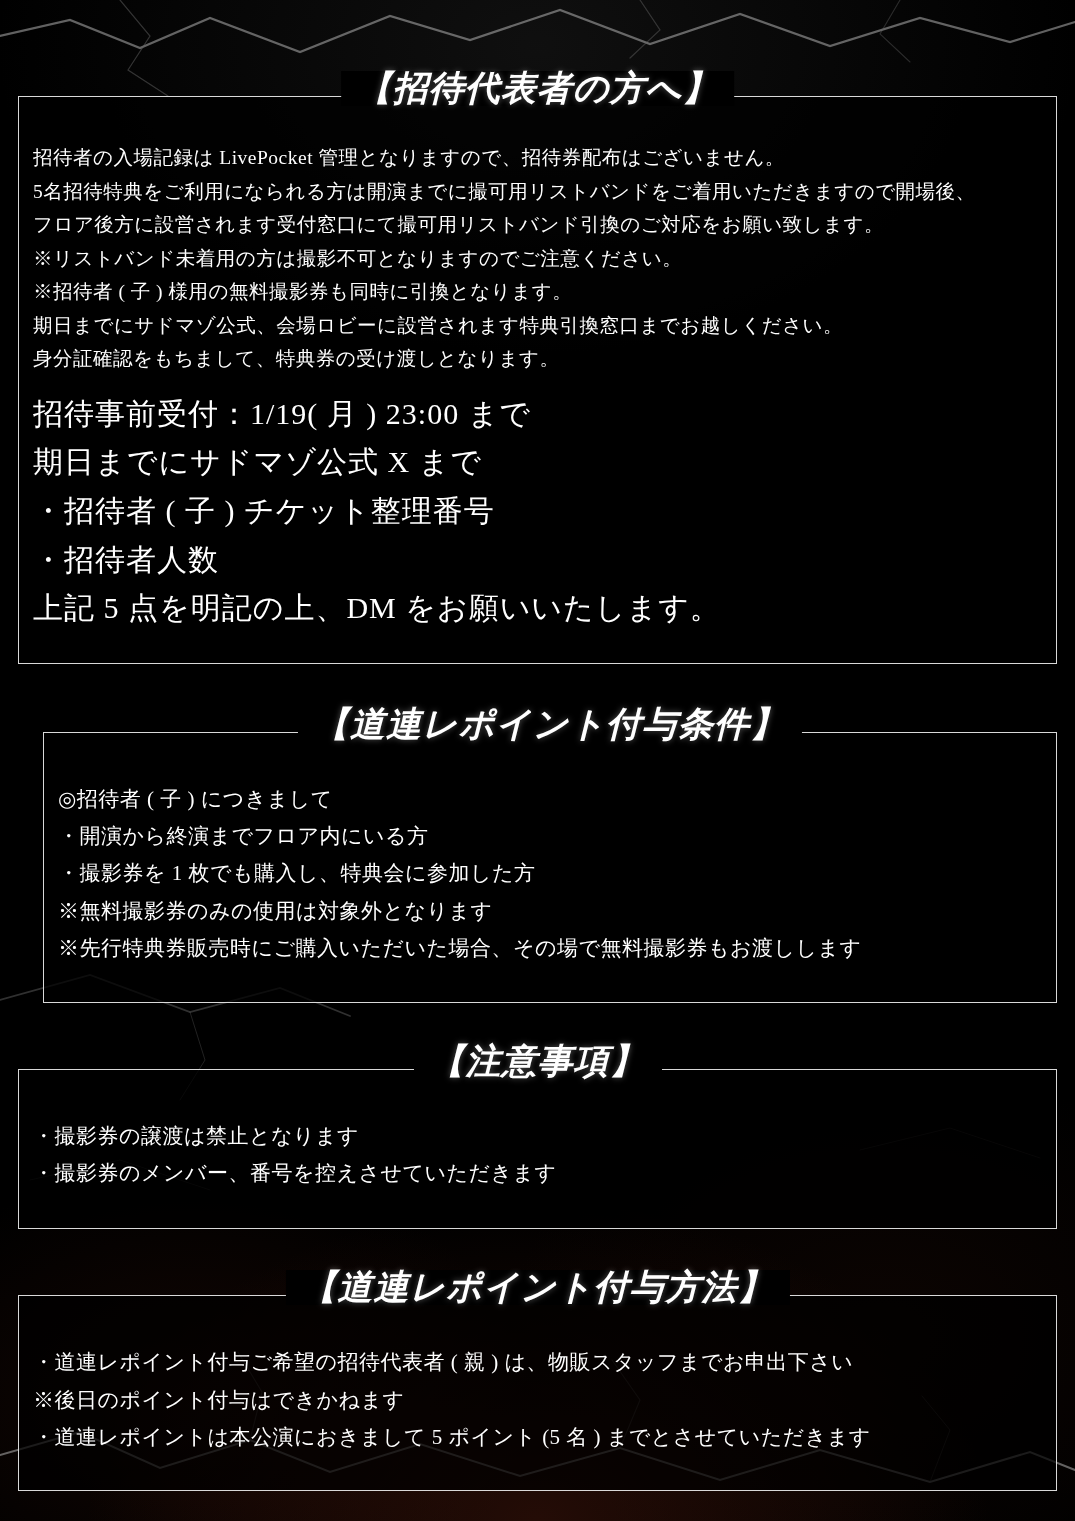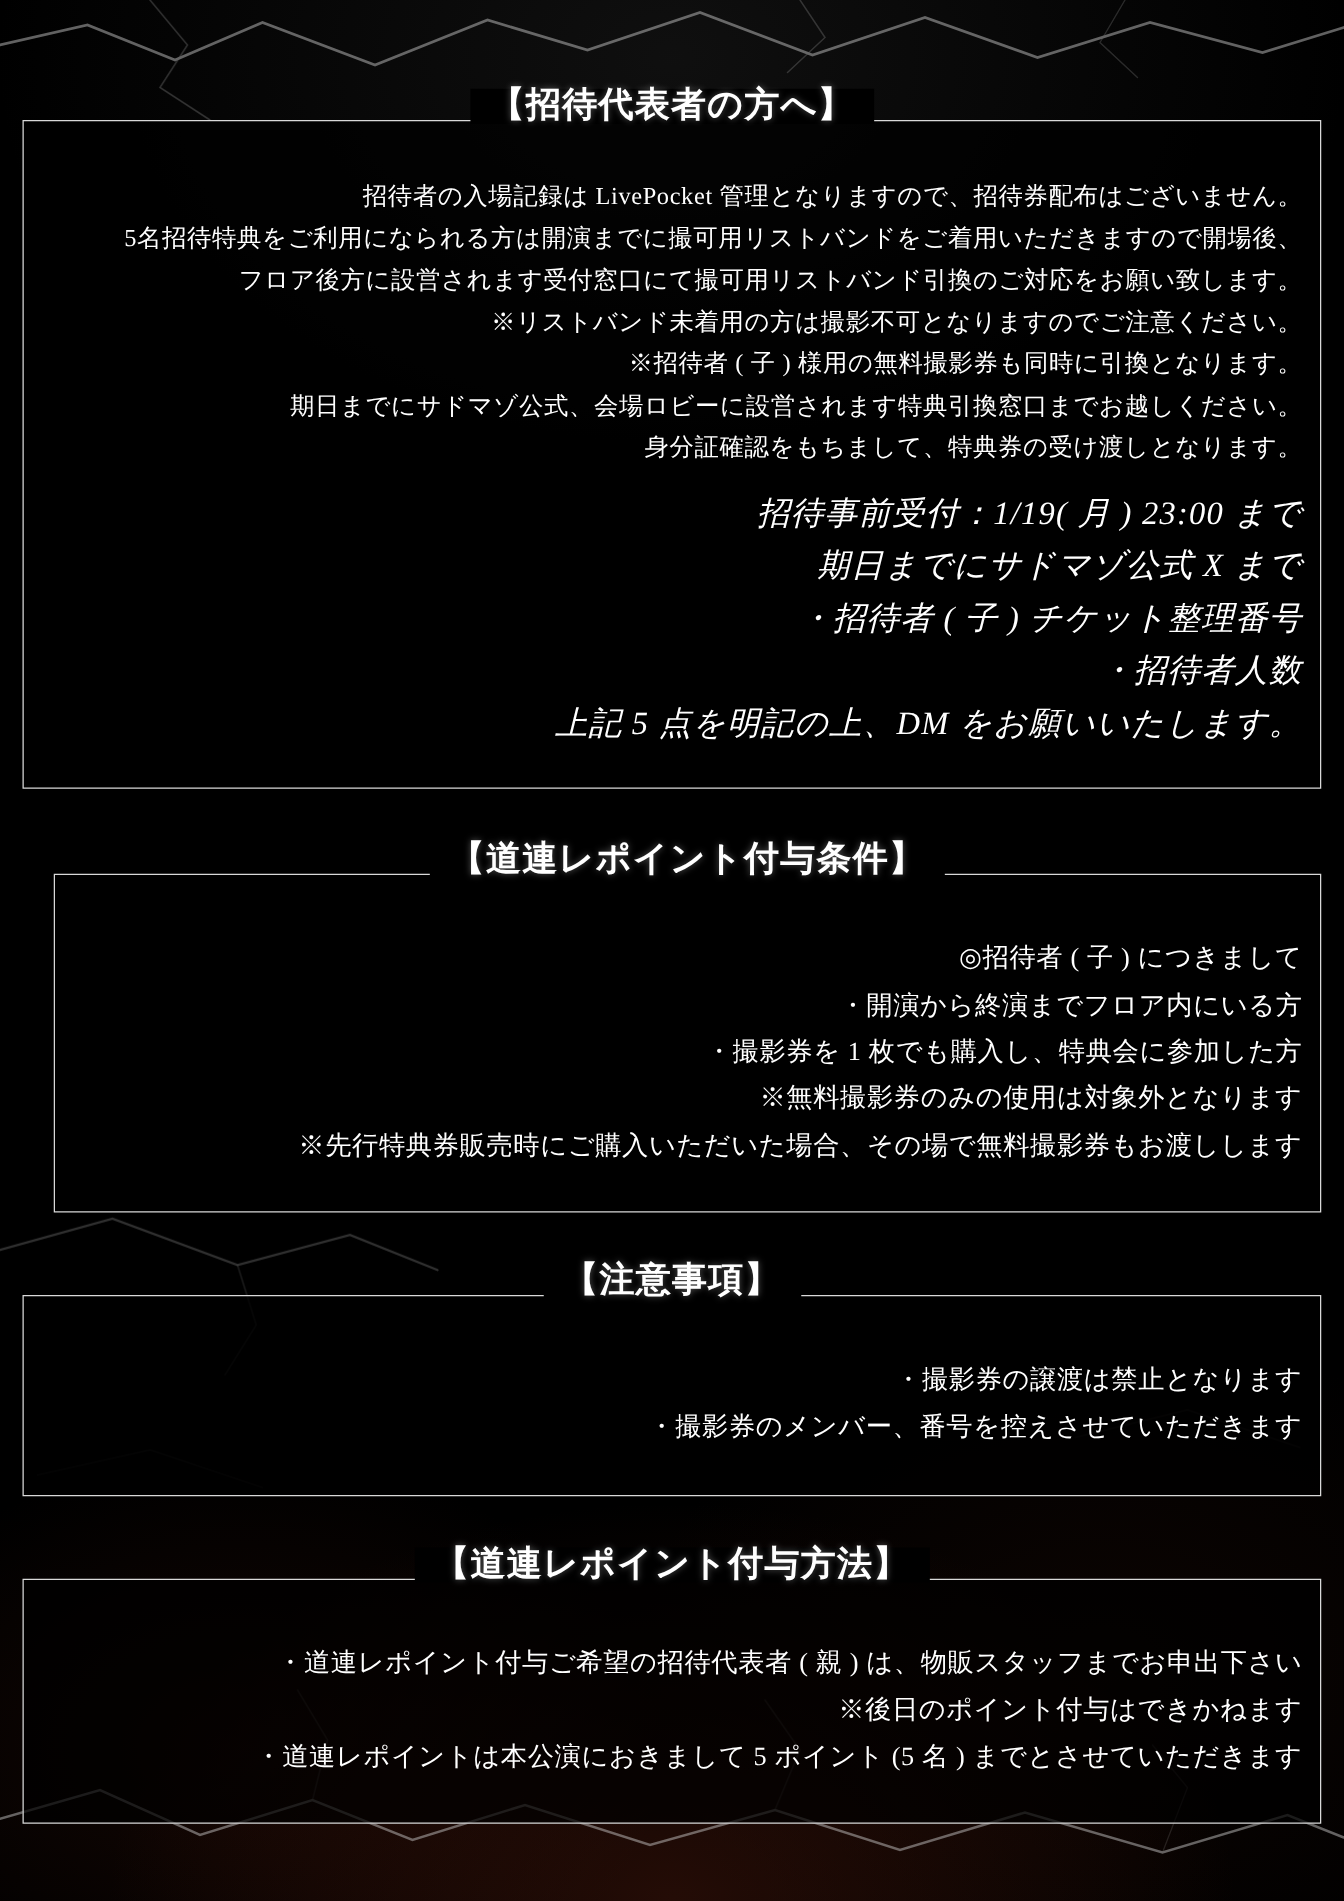--- a/index.html
+++ b/index.html
@@ -53,38 +53,38 @@
     margin: 0 auto;
   }
   .panel .title {
     position: absolute;
     top: -26px;
     left: 50%;
     transform: translateX(-50%);
     white-space: nowrap;
     background: #000;
     padding: 0 16px;
-    font-size: 28px;
+    font-size: 35px;
     font-weight: bold;
     letter-spacing: 1px;
     line-height: 1;
     text-shadow: 0 0 6px rgba(255,255,255,.35);
+    font-style: italic;
   }
   .body {
-    text-align: right;
+    text-align: left;
     font-size: 19.5px;
     line-height: 1.72;
     letter-spacing: .5px;
     padding: 0 14px;
   }
   .body .lg {
-    font-size: 26px;
+    font-size: 30px;
     line-height: 1.62;
     letter-spacing: 1px;
-    font-style: italic;
   }
   .gap-sm { height: 14px; }
 
   
   #p1 { margin-top: 96px; padding: 44px 0 30px; }
   #p2 { margin-top: 68px; padding: 48px 0 34px; margin-left: 25px; }
   #p3 { margin-top: 66px; padding: 48px 0 36px; }
   #p4 { margin-top: 66px; padding: 48px 0 34px; }
 
   #p2 .body, #p3 .body, #p4 .body { font-size: 21px; line-height: 1.78; }

